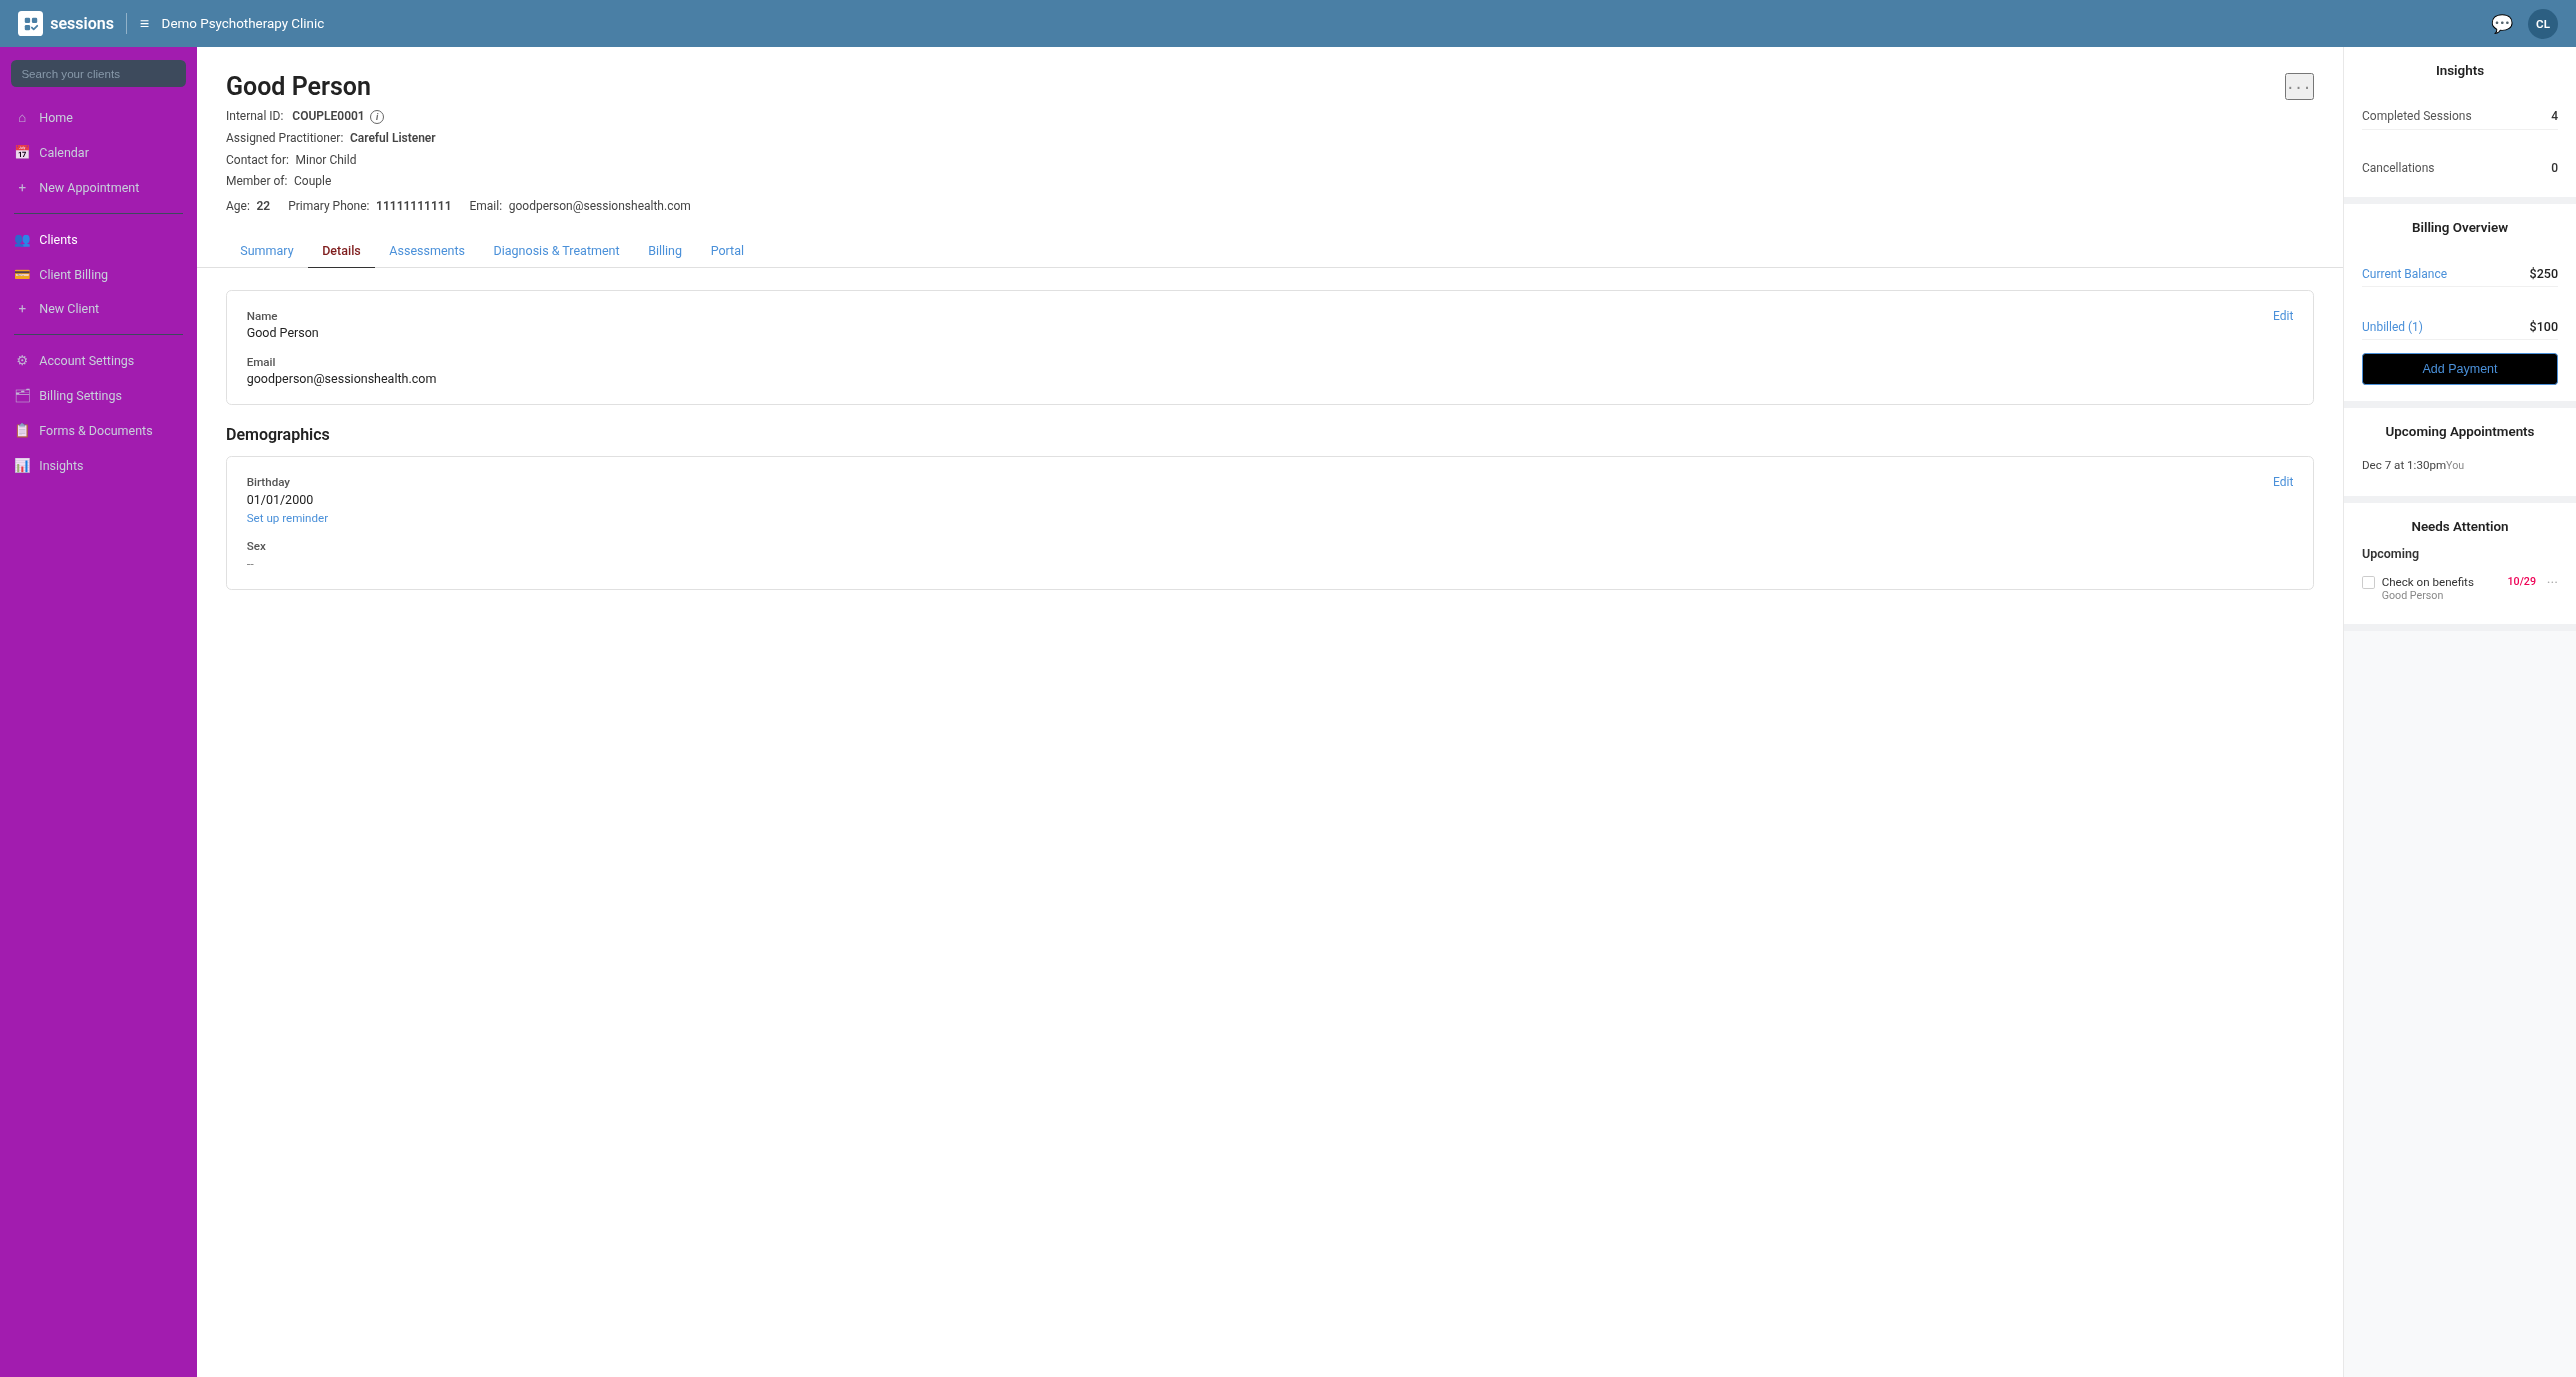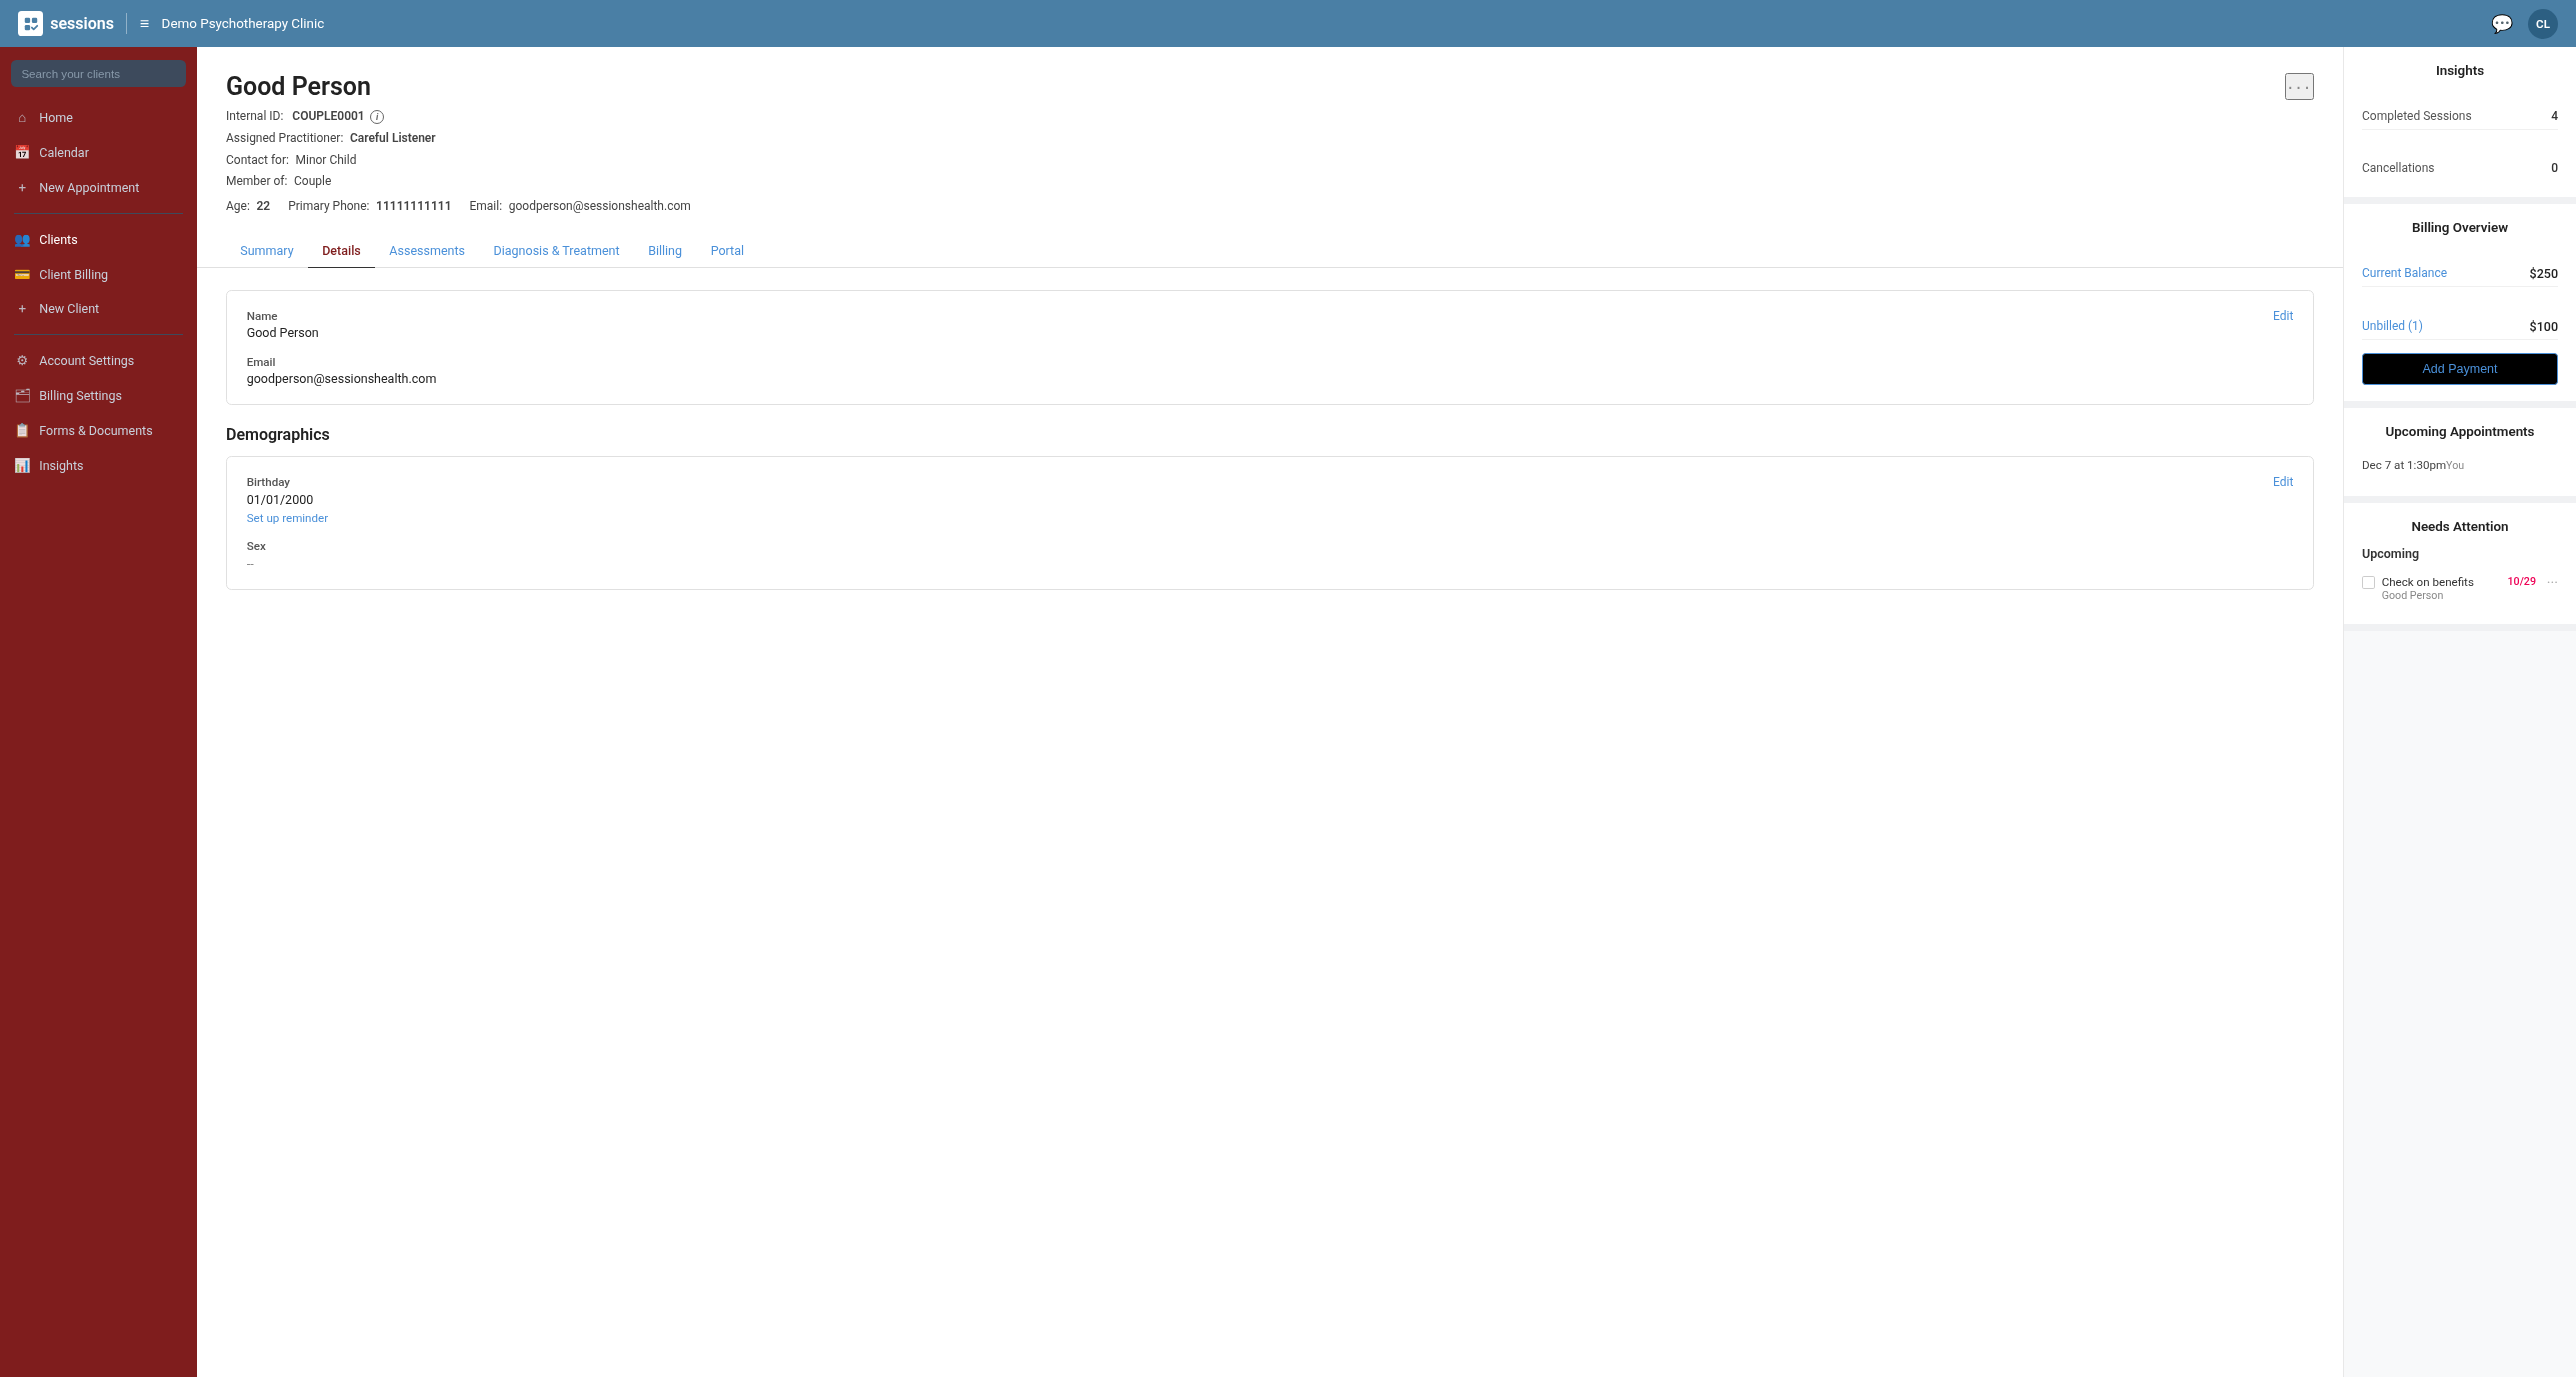--- a/index.html
+++ b/index.html
@@ -25,21 +25,21 @@
     .topnav-right { display: flex; align-items: center; gap: 14.3px; }
     .topnav-chat-icon { color: white; font-size: 18px; cursor: pointer; }
     .topnav-avatar { width: 30px; height: 30px; background: #2c5f82; border-radius: 50%; display: flex; align-items: center; justify-content: center; color: white; font-size: 11.6px; font-weight: 600; cursor: pointer; }
 
     
     .app-body { display: flex; flex: 1; overflow: hidden; }
 
     
     .sidebar {
       width: 197px;
-      background: #7f1d1d;
+      background: #a21caf;
       display: flex;
       flex-direction: column;
       flex-shrink: 0;
       overflow-y: auto;
       padding-bottom: 18px;
     }
     .sidebar-search {
       margin: 12.5px 10.7px 9px;
       background: #3d4a5c;
       border: none;
@@ -120,21 +120,21 @@
       border-left: 0.9px solid #e8e8e8;
       overflow-y: auto;
       padding: 0;
     }
     .panel-section {
       background: white;
       border-bottom: 7.2px solid #f0f1f3;
       padding: 16px 18px;
     }
     .panel-section-title { font-size: 13.4px; font-weight: 600; color: #222; text-align: center; margin-bottom: 12.5px; }
-    .panel-row { display: flex; justify-content: space-between; align-items: flex-start; padding: 5.4px 0; font-size: 12px; color: #444; border-bottom: 0.9px solid #f0f0f0; margin-top: 26px; }
+    .panel-row { display: flex; justify-content: space-between; align-items: flex-end; padding: 5.4px 0; font-size: 12px; color: #444; border-bottom: 0.9px solid #f0f0f0; margin-top: 26px; }
     .panel-row:last-child { border-bottom: none; }
     .panel-row-label { color: #555; }
     .panel-row-value { font-weight: 500; color: #333; }
 
     
     .billing-link { color: #4a90d9; font-size: 12px; cursor: pointer; }
     .billing-amount { font-size: 12.5px; font-weight: 500; color: #222; }
 
     .add-payment-btn {
       display: block;

